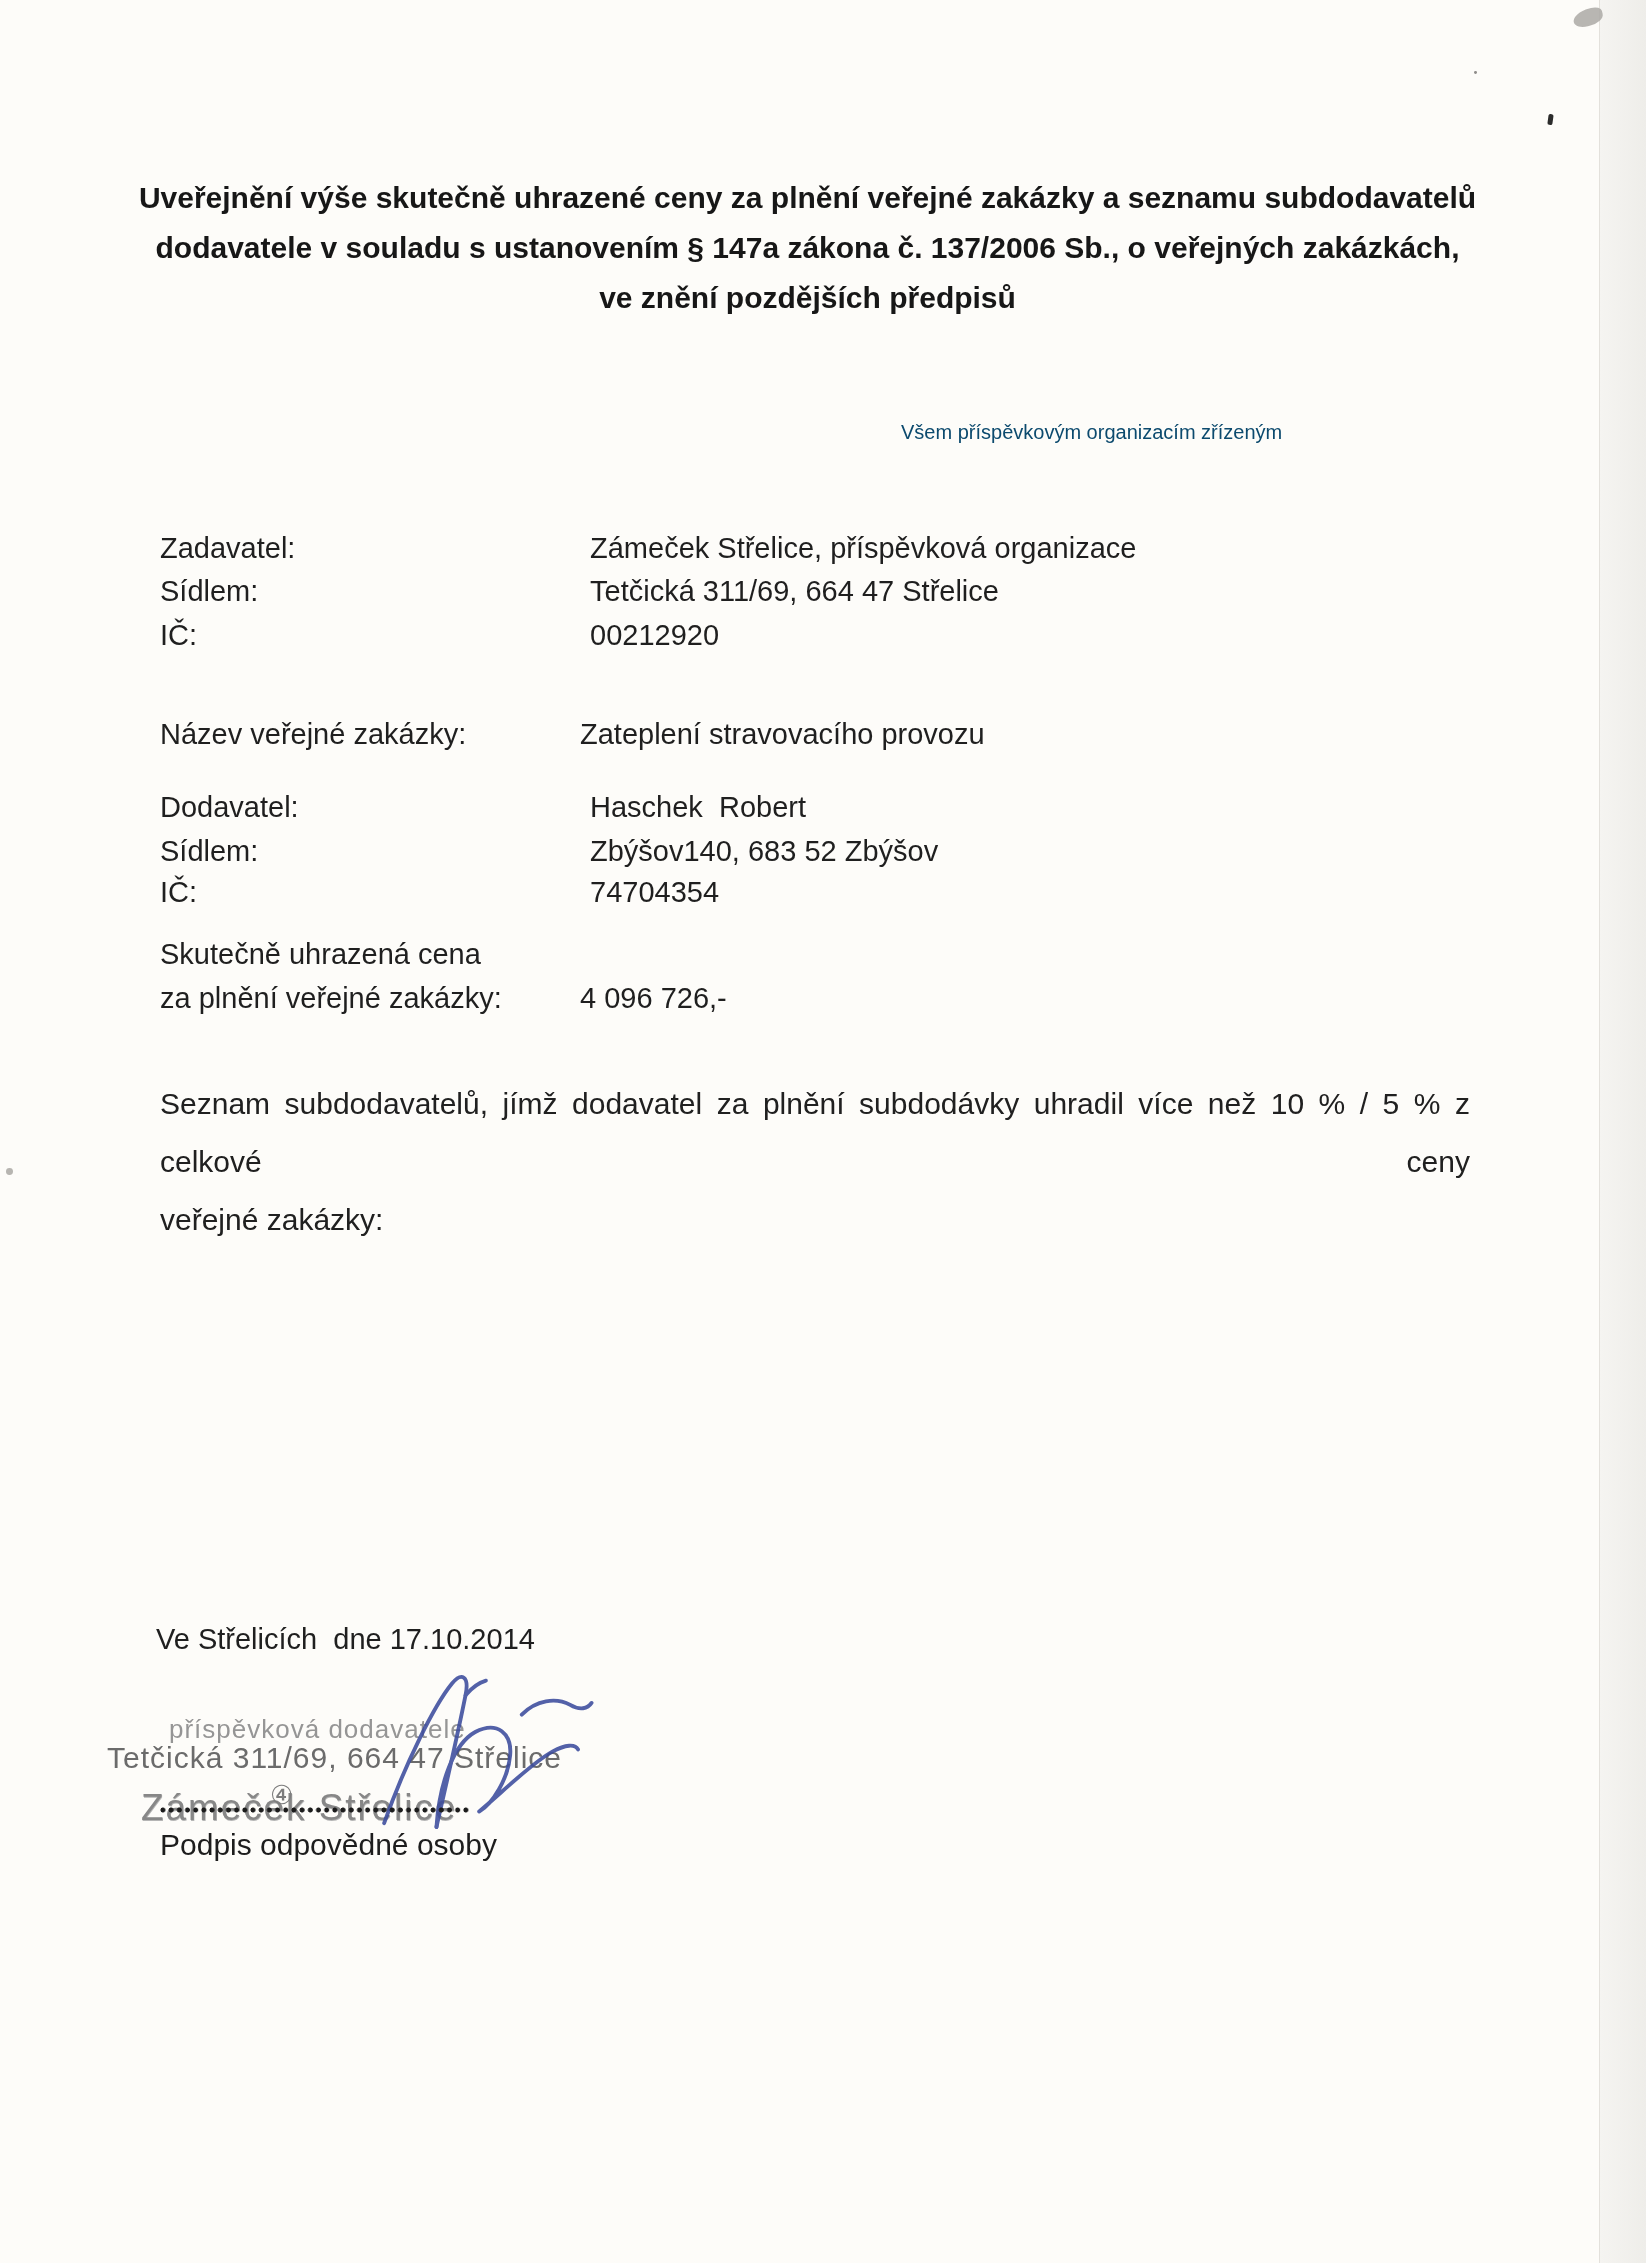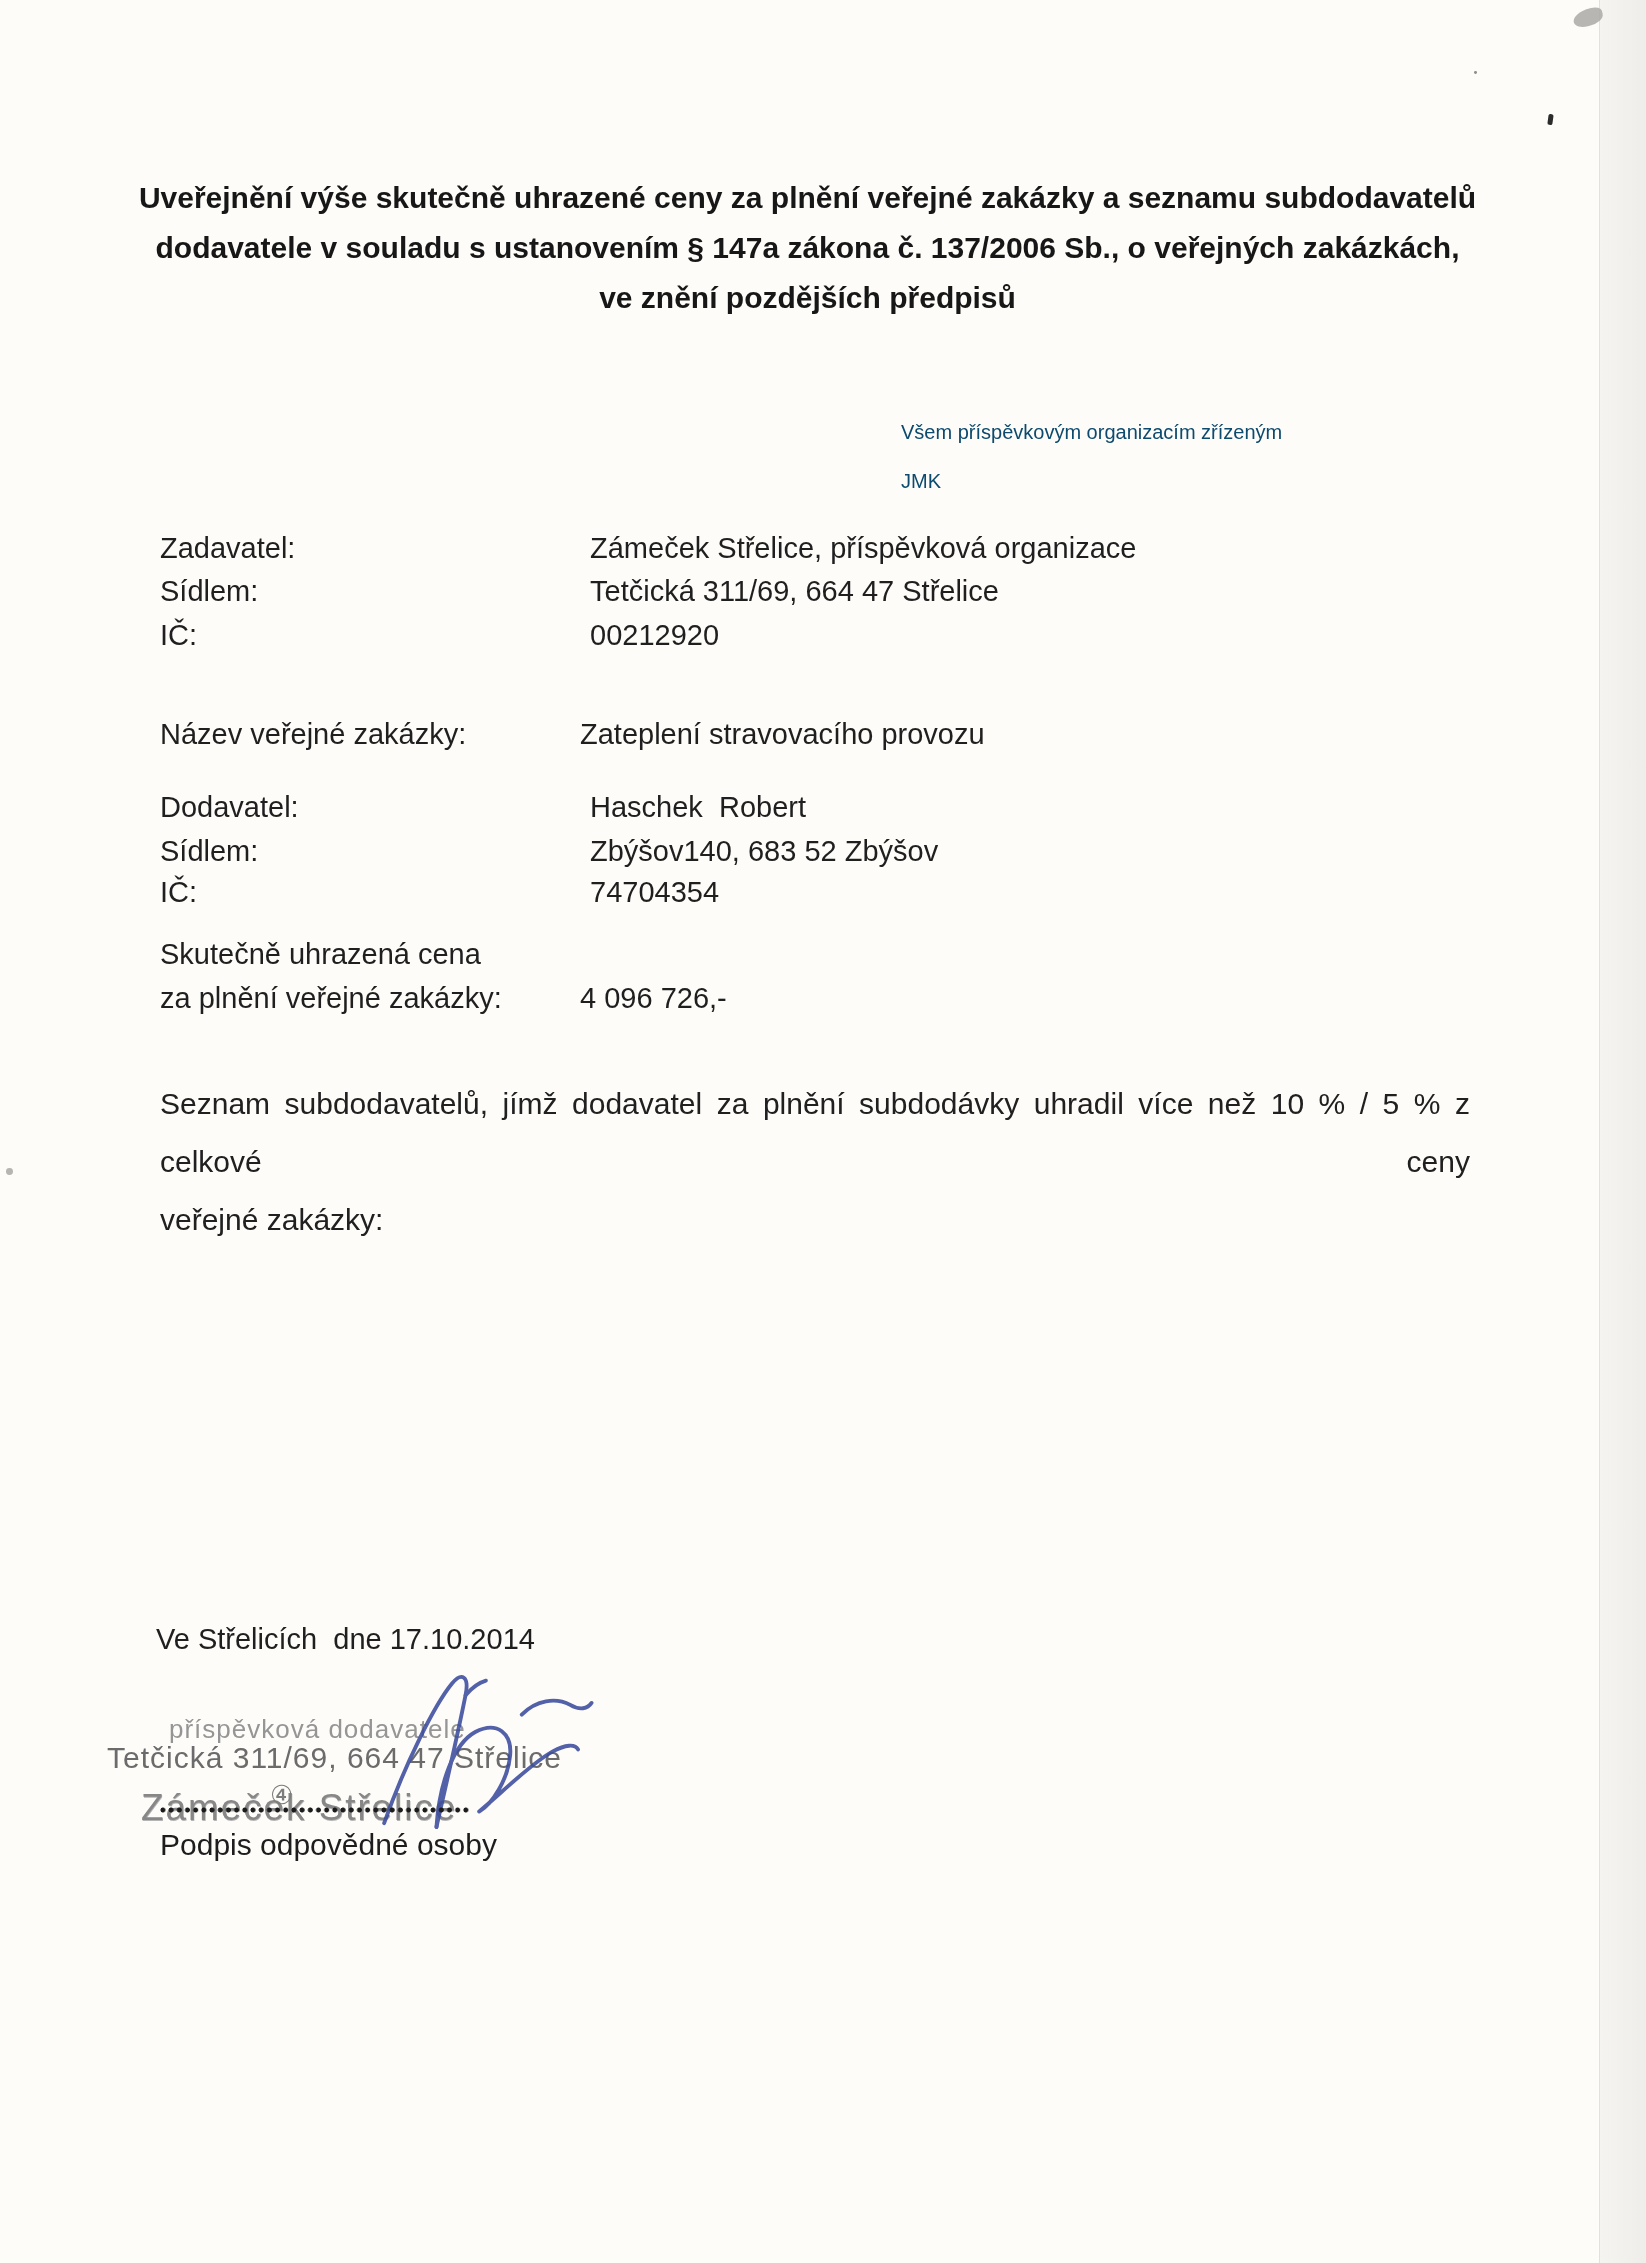--- a/index.html
+++ b/index.html
@@ -79,21 +79,20 @@
   <div class="abs speck-c"></div>
 
   <div class="abs doc-title">
     <div data-bind="title.line1">Uveřejnění výše skutečně uhrazené ceny za plnění veřejné zakázky a seznamu subdodavatelů</div>
     <div data-bind="title.line2">dodavatele v souladu s ustanovením § 147a zákona č. 137/2006 Sb., o veřejných zakázkách,</div>
     <div data-bind="title.line3">ve znění pozdějších předpisů</div>
   </div>
 
   <div class="abs recipient">
     <div data-bind="recipient.line1">Všem příspěvkovým organizacím zřízeným</div>
-    <div data-bind="recipient.line2">JMK</div>
   </div>
 
   <div class="abs frow" style="top:532px">
     <span class="lbl" data-bind="authority.label_name">Zadavatel:</span>
     <span class="val bold" data-bind="authority.value_name">Zámeček Střelice, příspěvková organizace</span>
   </div>
   <div class="abs frow" style="top:575px">
     <span class="lbl" data-bind="authority.label_address">Sídlem:</span>
     <span class="val" data-bind="authority.value_address">Tetčická 311/69, 664 47 Střelice</span>
   </div>

